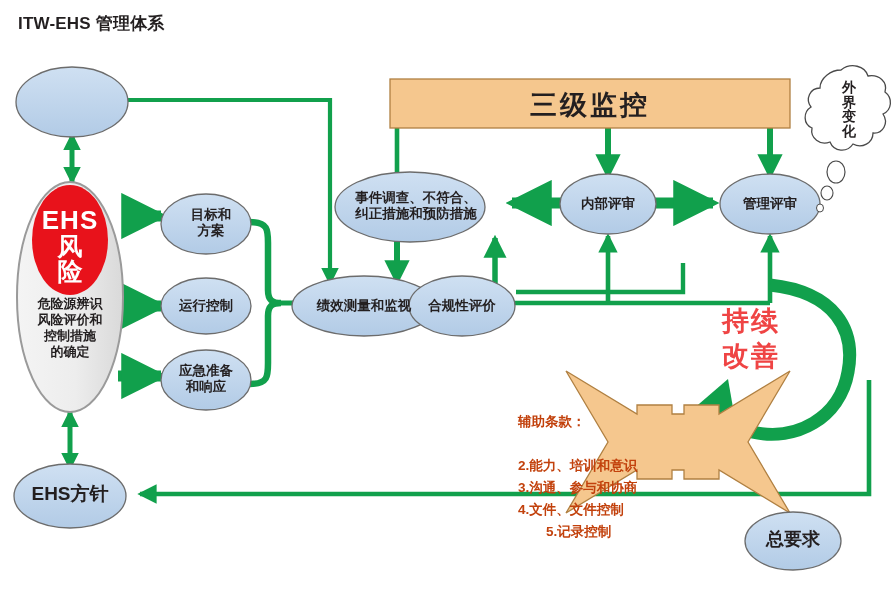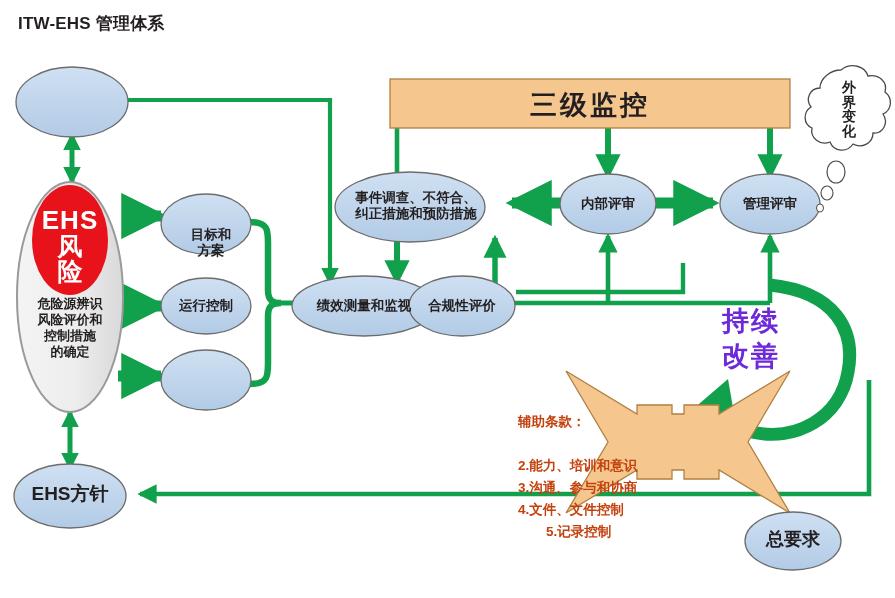--- a/index.html
+++ b/index.html
@@ -51,21 +51,21 @@
   }
   .lbl-ehs-cn {
     font-size: 25px; font-weight: bold; color: #ffffff;
     line-height: 1.0;
   }
   .lbl-risk-sub {
     font-size: 13px; font-weight: bold; color: #231f20;
     line-height: 1.22;
   }
   .lbl-improve {
-    font-size: 27px; font-weight: bold; color: #6d28d9;
+    font-size: 27px; font-weight: bold; color: #ef4444;
     line-height: 1.3; letter-spacing: 2px;
   }
   .lbl-cloud {
     font-size: 14px; font-weight: bold; color: #231f20;
     line-height: 1.05; width: 18px;
   }
   .aux-text {
     position: absolute;
     font-size: 13.5px;
     font-weight: bold;
@@ -280,23 +280,25 @@
 
 
   <div class="node-label lbl-ehs-en" style="left:25px; top:206px; width:90px;">EHS</div>
   <div class="node-label lbl-ehs-cn" style="left:25px; top:234px; width:90px;">风
 险</div>
   <div class="node-label lbl-risk-sub" style="left:17px; top:296px; width:106px;">危险源辨识
 风险评价和
 控制措施
 的确定</div>
 
-  <div class="node-label lbl-14" style="left:161px; top:207px; width:100px;margin-top:20px;">目标和
+  <div class="node-label lbl-14" style="left:161px; top:207px; width:100px;">目标和
 方案</div>
   <div class="node-label lbl-14" style="left:161px; top:298px; width:90px;">运行控制</div>
+  <div class="node-label lbl-14" style="left:161px; top:363px; width:90px;">应急准备
+和响应</div>
 
   <div class="node-label lbl-14" style="left:336px; top:190px; width:160px;">事件调查、不符合、
 纠正措施和预防措施</div>
 
   <div class="node-label lbl-14" style="left:294px; top:298px; width:140px;">绩效测量和监视</div>
   <div class="node-label lbl-14" style="left:407px; top:298px; width:110px;">合规性评价</div>
 
   <div class="node-label lbl-14" style="left:563px; top:196px; width:90px;">内部评审</div>
   <div class="node-label lbl-14" style="left:725px; top:196px; width:90px;">管理评审</div>
 

